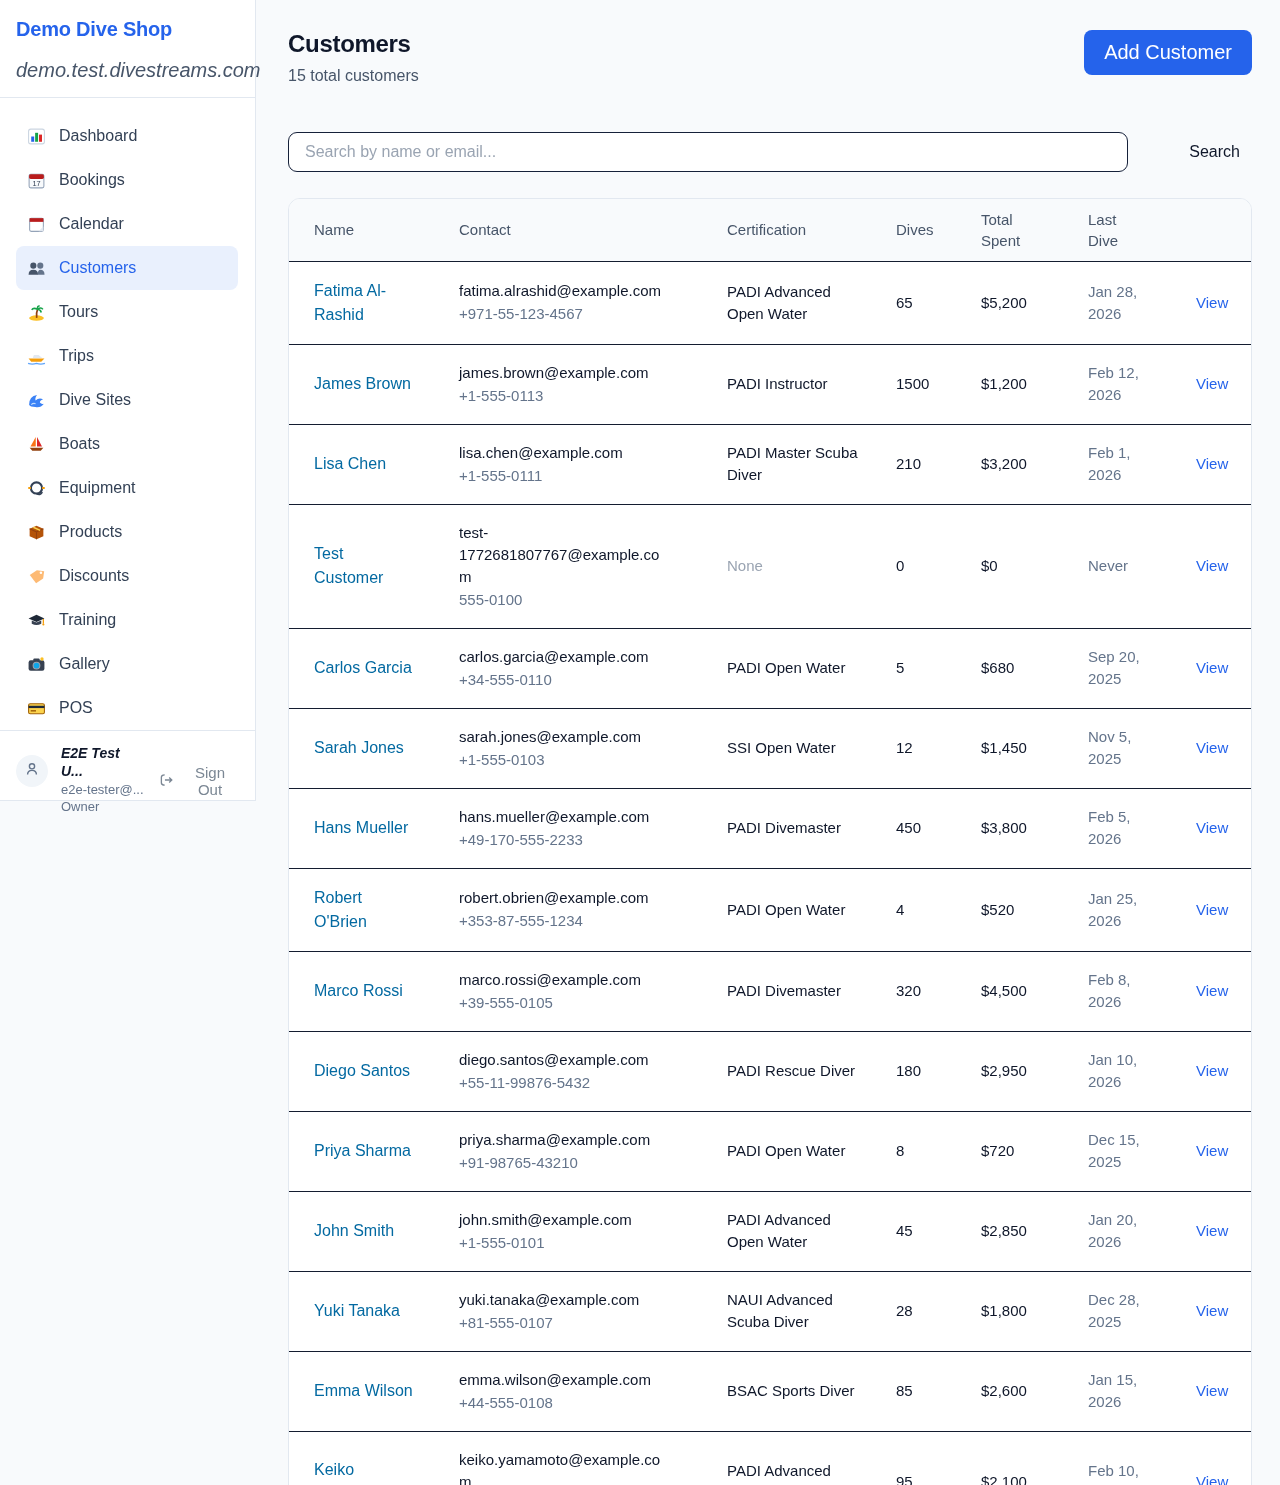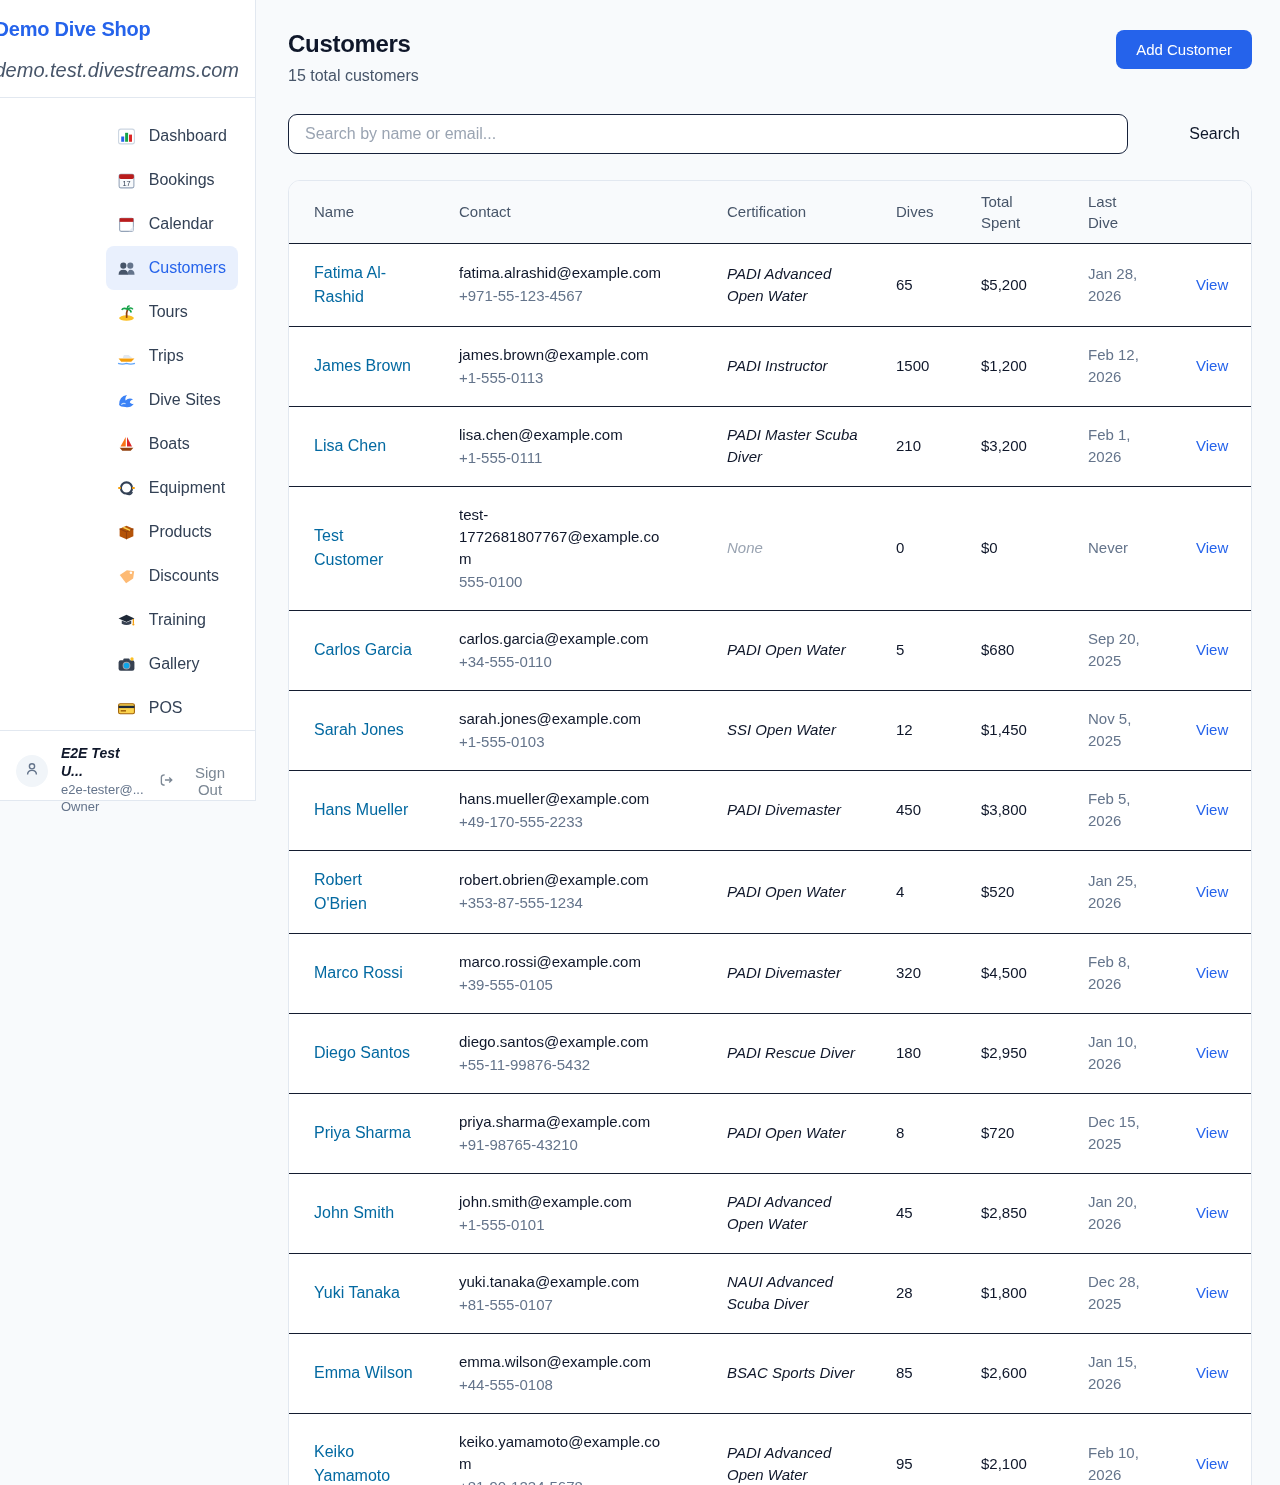--- a/index.html
+++ b/index.html
@@ -3,21 +3,21 @@
 <meta charset="utf-8">
 <style>
   * { margin:0; padding:0; box-sizing:border-box; }
   html,body { width:1280px; height:1485px; overflow:hidden; }
   body { background:#f8fafc; font-family:"Liberation Sans", sans-serif; color:#0f172a; }
   .app { display:flex; width:1280px; height:1485px; }
 
   
   .left-col { width:256px; min-width:256px; }
   .sidebar { height:801px; background:#ffffff; border-right:1px solid #e2e8f0;
-             border-bottom:1px solid #e2e8f0; display:flex; flex-direction:column;align-items:flex-end; }
+             border-bottom:1px solid #e2e8f0; display:flex; flex-direction:column; }
   .sidebar-header { padding:18px 16px 15px 16px; border-bottom:1px solid #e2e8f0; }
   .shop-name { color:#2563eb; font-size:20px; font-weight:700; letter-spacing:-0.2px; }
   .shop-domain { margin-top:18px; color:#475569; font-size:20px;font-style:italic; }
   .nav { flex:1; padding:16px 17px 0 16px; }
   .nav-item { display:flex; align-items:center; gap:13px; height:44px; padding:0 11px;
               border-radius:8px; font-size:16px; color:#334155; cursor:pointer; }
   .nav-item.active { background:#e9f0fd; color:#2563eb; }
   .nav-icon { width:19px; height:19px; display:inline-flex; flex:none; }
   .nav-icon svg { width:19px; height:19px; }
   .sidebar-footer { border-top:1px solid #e2e8f0; padding:13px 16px 20px 16px;
@@ -33,23 +33,23 @@
                  background:none; border:none; color:#7b8794; font-size:15px; cursor:pointer;
                  font-family:"Liberation Sans", sans-serif; }
   .signout-btn svg { width:16px; height:16px; }
 
   
   main { flex:1; padding:30px 30px 0 32px; }
   .page-header { display:flex; justify-content:space-between; align-items:flex-start; }
   .page-title { font-size:24px; font-weight:700; letter-spacing:-0.3px; }
   .page-subtitle { margin-top:9px; font-size:16px; color:#475569; }
   .add-btn { background:#2563eb; color:#ffffff; border:none; border-radius:8px;
-             font-size:15px; font-weight:500; padding:11px 20px; cursor:pointer;
+             font-size:20px; font-weight:500; padding:11px 20px; cursor:pointer;
              font-family:"Liberation Sans", sans-serif; }
-  .search-row { margin-top:29px; display:flex; align-items:center;gap:33px; }
+  .search-row { margin-top:47px; display:flex; align-items:center;gap:33px; }
   .search-input { flex:1; height:40px; background:#ffffff; border:1px solid #16213a;
                   border-radius:9px; padding:0 16px; font-size:16px; color:#0f172a;
                   font-family:"Liberation Sans", sans-serif; outline:none; }
   .search-input::placeholder { color:#9aa4b2; }
   .search-btn { background:none; border:none; color:#0f172a; font-size:16px;
                 margin-left:16px; padding:8px 12px; cursor:pointer;
                 font-family:"Liberation Sans", sans-serif; }
 
   
   .table-card { margin-top:26px; background:#ffffff; border:1px solid #e2e8f0;
@@ -62,21 +62,21 @@
   .th-wrap48 span { max-width:48px; }
   .th-wrap40 span { max-width:40px; }
   td { vertical-align:middle; padding:17px 0; font-size:15px; line-height:22px; }
   tbody tr + tr td { border-top:1px solid #141d30; }
   .td-name { padding-left:25px; padding-right:45px; }
   th.td-name { padding-right:0; }
   .name-link { color:#0369a1; font-size:16px; font-weight:500; line-height:24px;
                text-decoration:none; cursor:pointer; display:inline-block; max-width:102px; }
   .email { color:#0f172a; padding-right:56px; overflow-wrap:break-word; }
   .phone { color:#64748b; margin-top:1px; }
-  .cert { display:inline-block; max-width:132px; color:#0f172a;font-style:italic; }
+  .cert { display:inline-block; max-width:132px; color:#0f172a; }
   .cert-none { color:#9aa4b2;text-align:right; }
   .td-dives, .td-total { color:#0f172a; }
   .last { display:inline-block; max-width:64px; color:#64748b; }
   .view-link { color:#2563eb; text-decoration:none; cursor:pointer; }
 </style>
 </head>
 <body>
 
 <div class="app">
   <div class="left-col">

